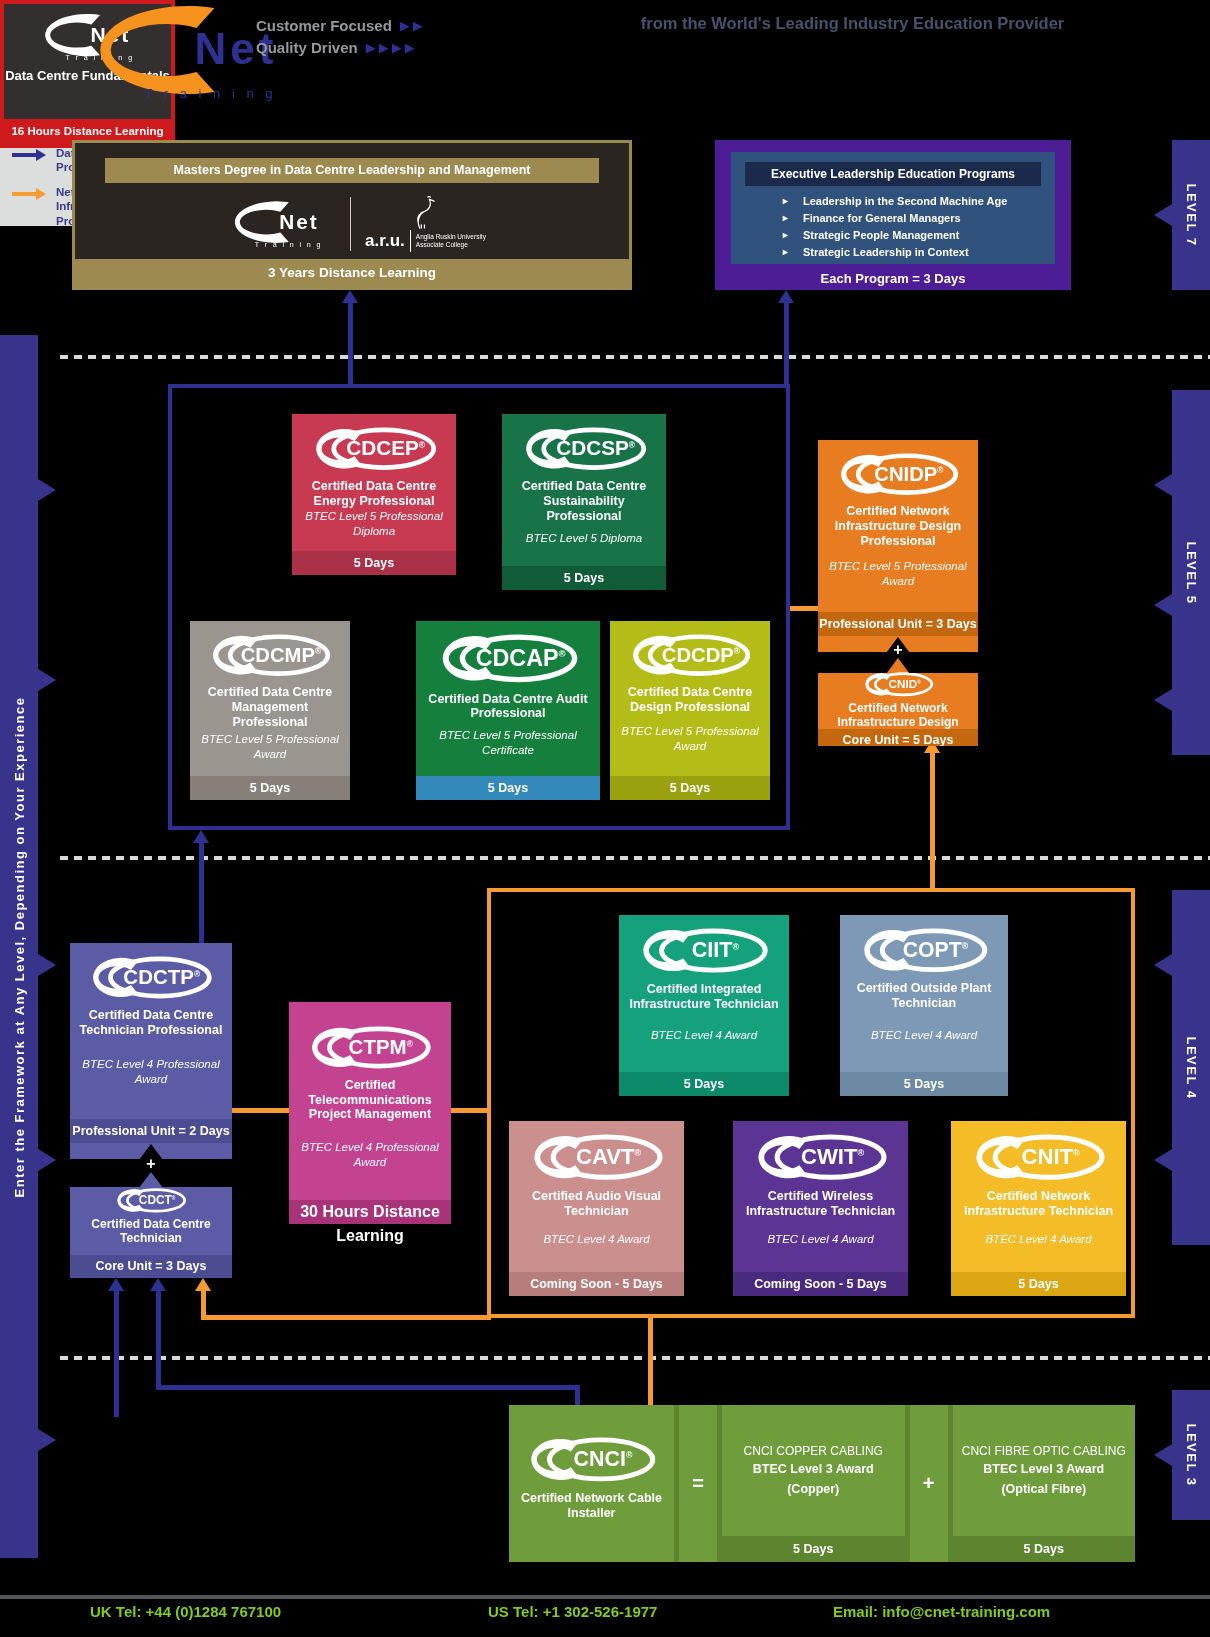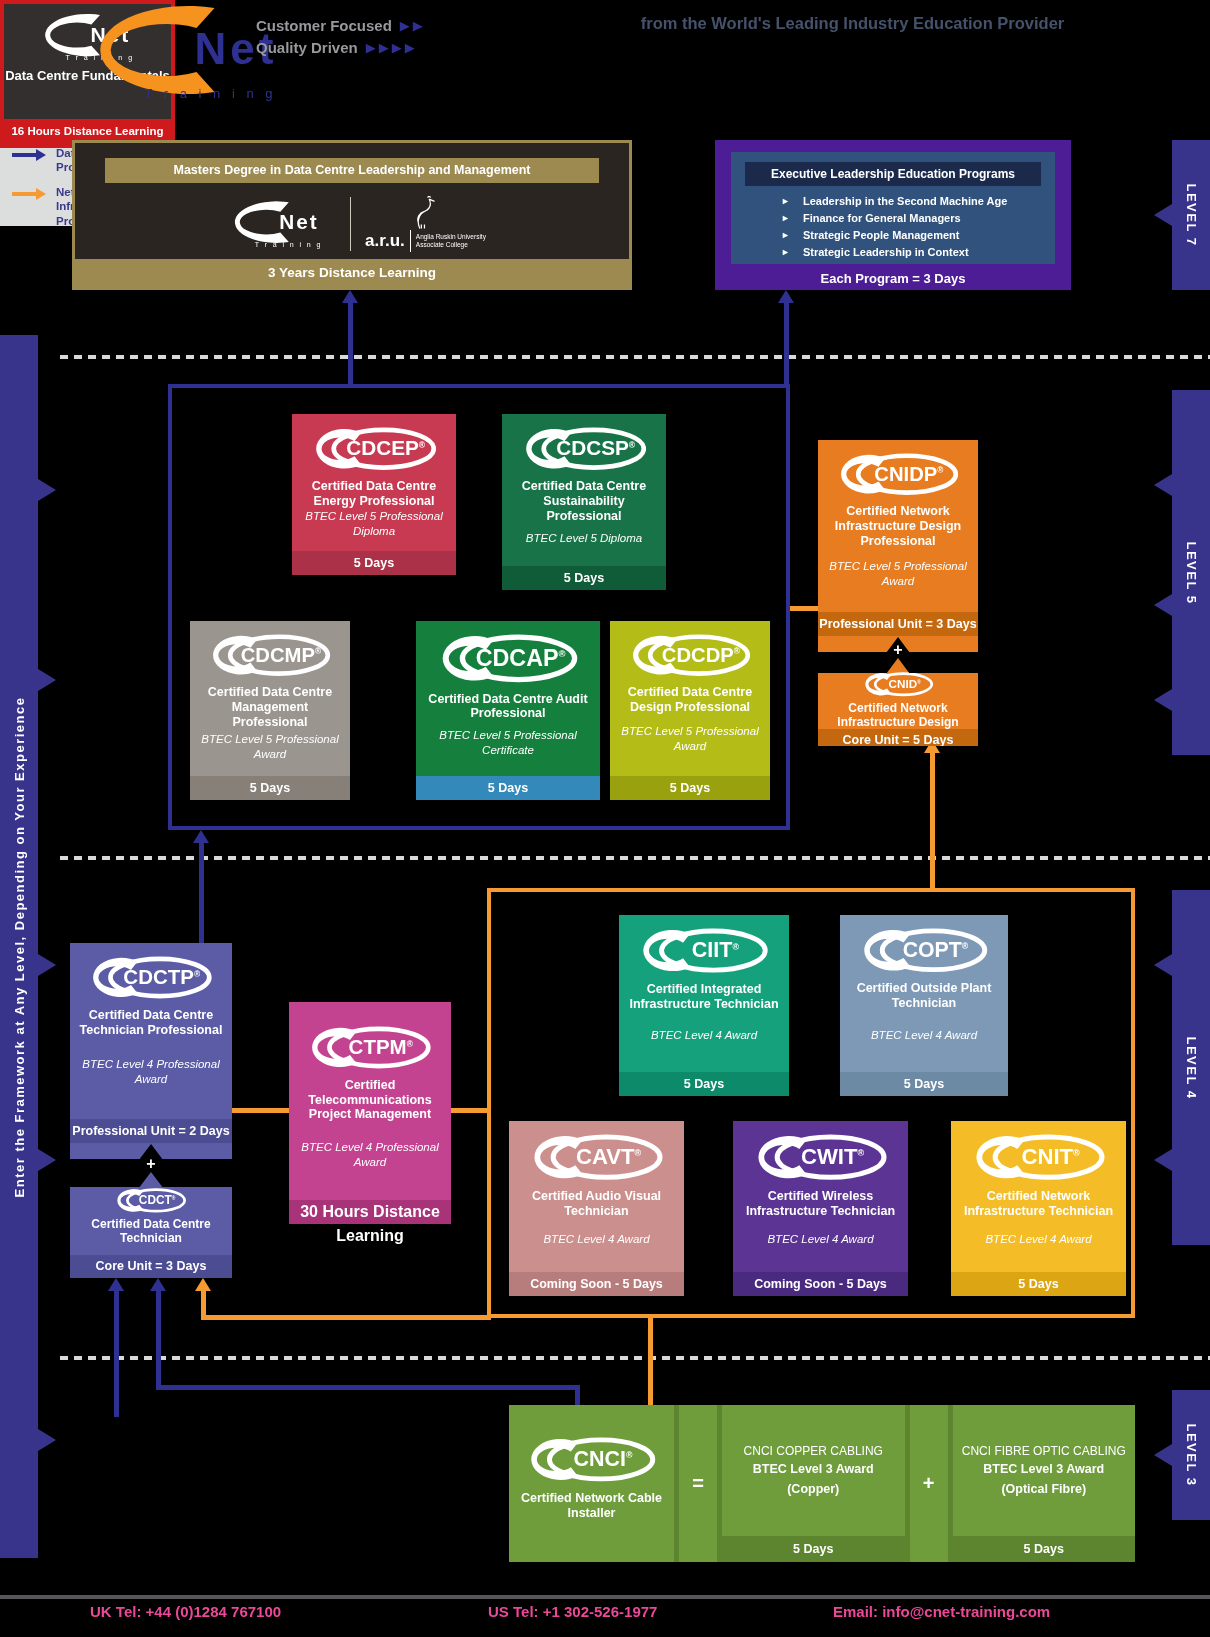--- a/index.html
+++ b/index.html
@@ -102,21 +102,21 @@
   .cnci-seg{background:#6f9d3c;color:#fff;display:flex;flex-direction:column;align-items:center;text-align:center;}
   .cnci-main{width:165px;}
   .cnci-op{width:38px;justify-content:center;font-weight:bold;font-size:20px;}
   .cnci-sub{flex:1;}
   .cnci-text{margin:auto 4px;font-size:12px;line-height:1.55;}
   .cnci-text .b{font-weight:bold;font-size:12.5px;}
   .cnci-days{align-self:stretch;height:26px;line-height:26px;background:#5d8530;font-weight:bold;font-size:12.5px;}
 
   
   .foot-rule{left:0;top:1595px;width:1210px;height:4px;background:#54565a;}
-  .foot-text{top:1603px;color:#ec4899;font-weight:bold;font-size:15px;}
+  .foot-text{top:1603px;color:#84cc16;font-weight:bold;font-size:15px;}
 </style>
 </head>
 <body>
 
 <svg width="0" height="0" style="position:absolute">
   <defs>
     <g id="badge-shape">
       <path d="M 52,6 A 30,21 0 1 0 52,40 L 45,31 A 20,12 0 1 1 45,15 Z" fill="#fff"></path>
       <ellipse cx="76" cy="23" rx="53" ry="20" fill="none" stroke="#fff" stroke-width="5"></ellipse>
     </g>

